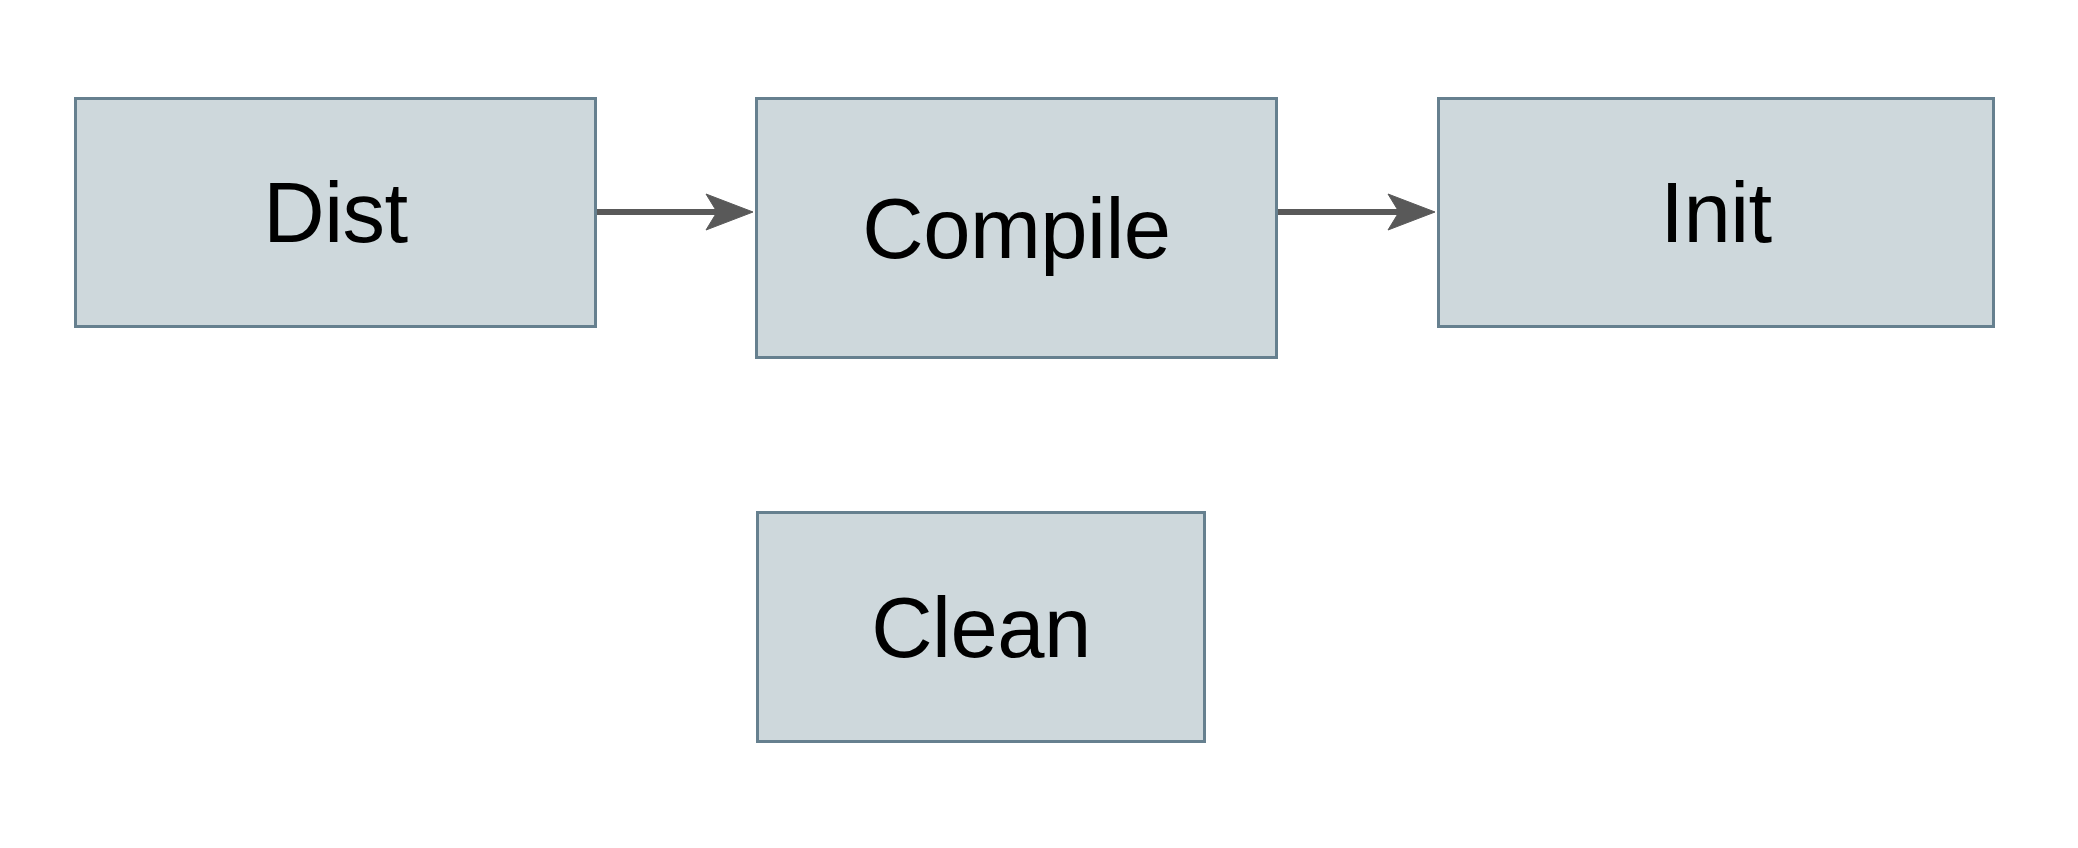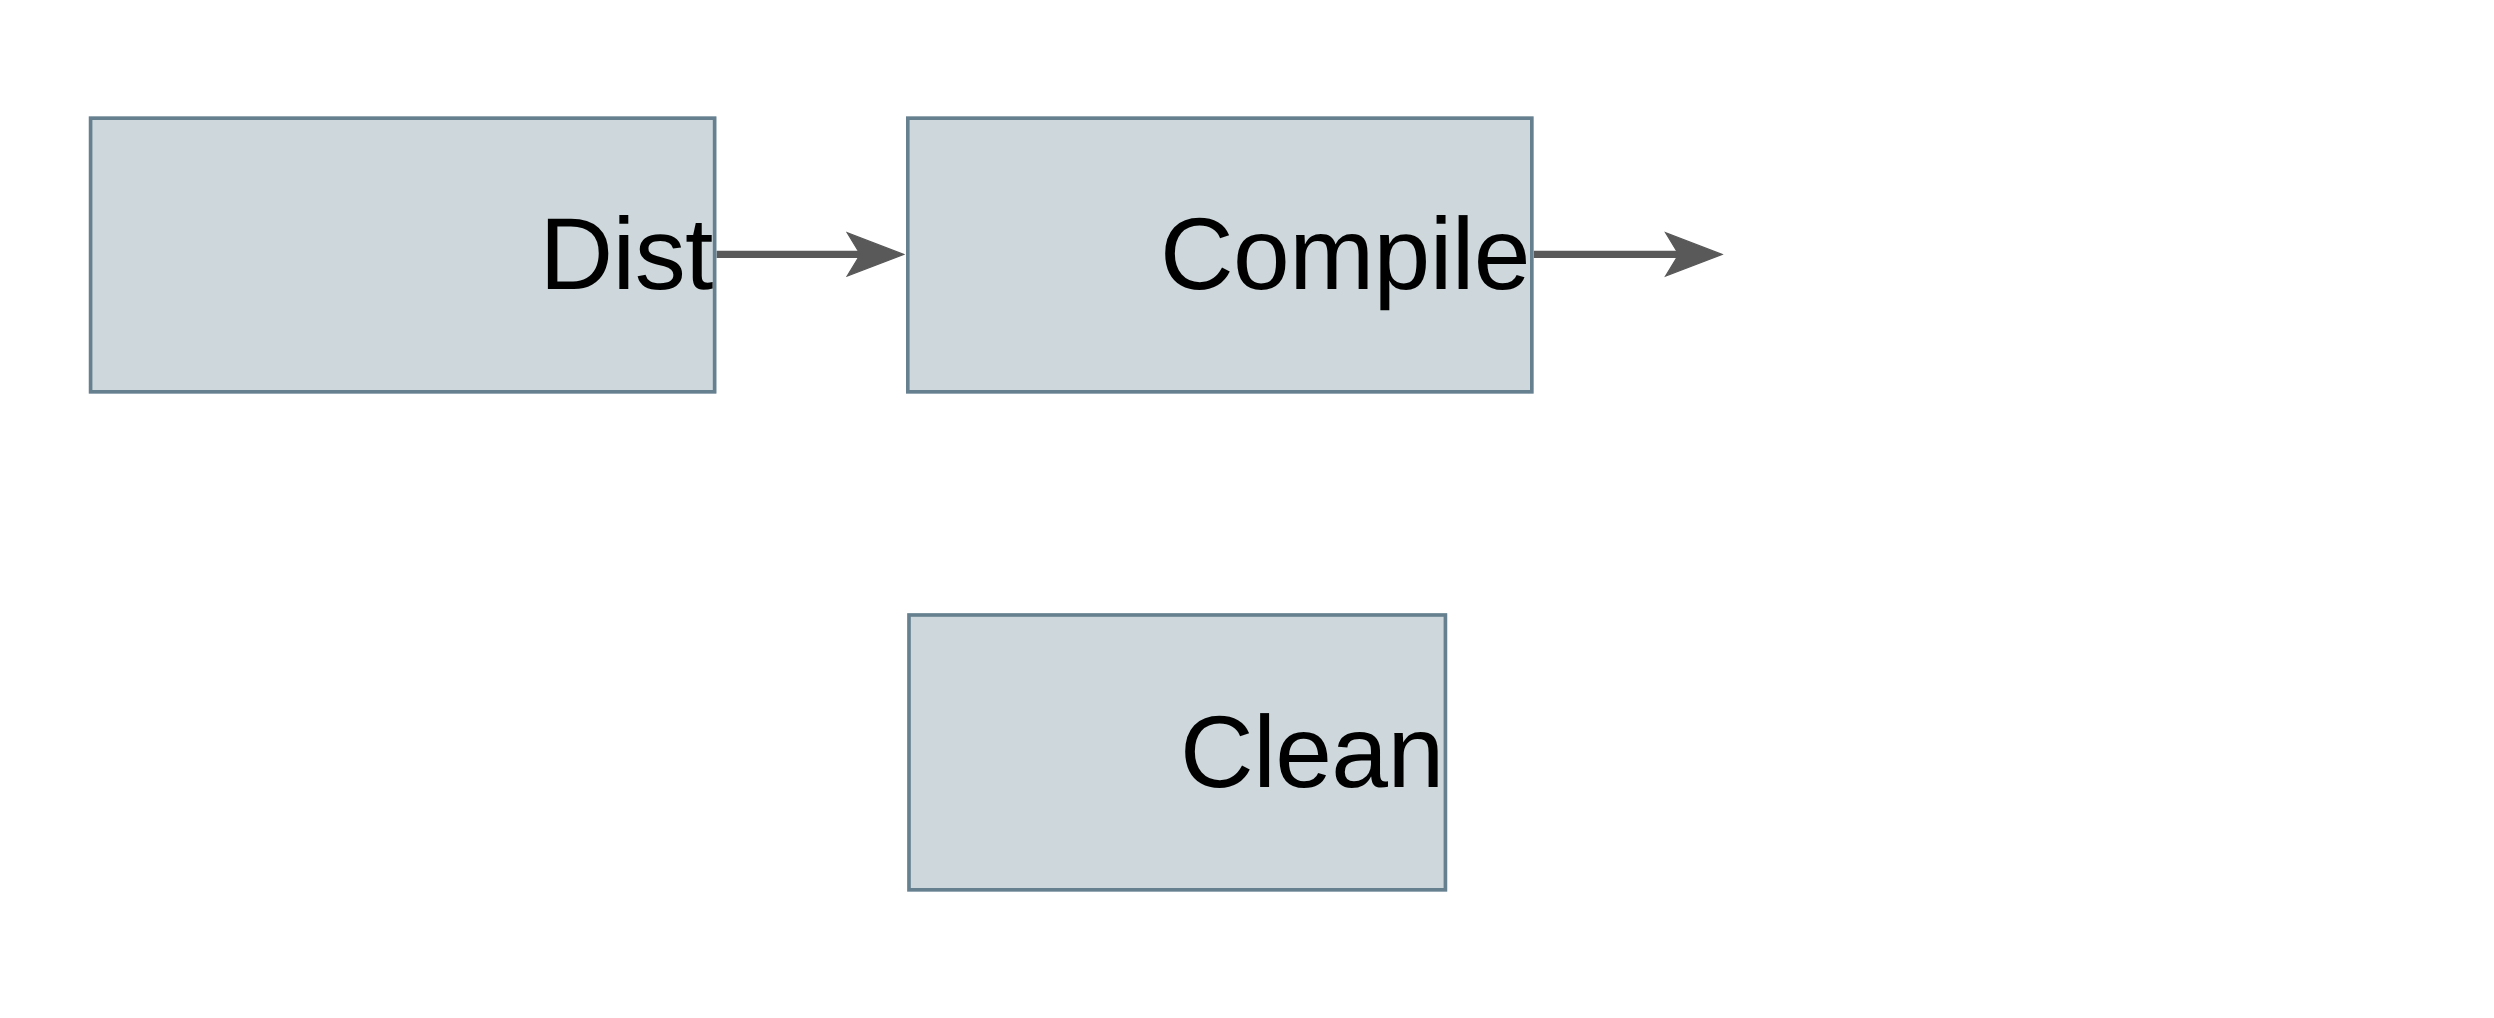--- a/index.html
+++ b/index.html
@@ -16,21 +16,21 @@
     width: 2078px;
     height: 848px;
     background: #ffffff;
     overflow: hidden;
   }
   .node {
     position: absolute;
     box-sizing: border-box;
     display: flex;
     align-items: center;
-    justify-content: flex-end;
+    justify-content: center;
     background: #ced8dc;
     border: 3px solid #66808f;
     user-select: none;
   }
   .node-label {
     font-family: "Liberation Sans", sans-serif;
     font-size: 85px;
     line-height: 1;
     font-weight: 400;
     color: #000000;
@@ -62,22 +62,25 @@
     <svg width="180" height="50" viewBox="0 0 180 50" xmlns="http://www.w3.org/2000/svg">
       <line x1="7" y1="22" x2="141" y2="22" stroke="#595959" stroke-width="6"></line>
       <path d="M 164 22 L 117 4 L 128 22 L 117 40 Z" fill="#595959" stroke="#595959" stroke-width="1" stroke-linejoin="miter"></path>
     </svg>
   </div>
 
   <div class="node" style="left:74px; top:97px; width:523px; height:231px;">
     <span class="node-label">Dist</span>
   </div>
 
-  <div class="node" style="left:755px; top:97px; width:523px; height:231px;">
+  <div class="node" style="left:755px; top:97px; width:523px; height:262px;">
     <span class="node-label">Compile</span>
   </div>
 
+  <div class="node" style="left:1437px; top:97px; width:558px; height:231px;">
+    <span class="node-label">Init</span>
+  </div>
 
   <div class="node" style="left:756px; top:511px; width:450px; height:232px;">
     <span class="node-label">Clean</span>
   </div>
 
 </div>
 
 </body></html>

